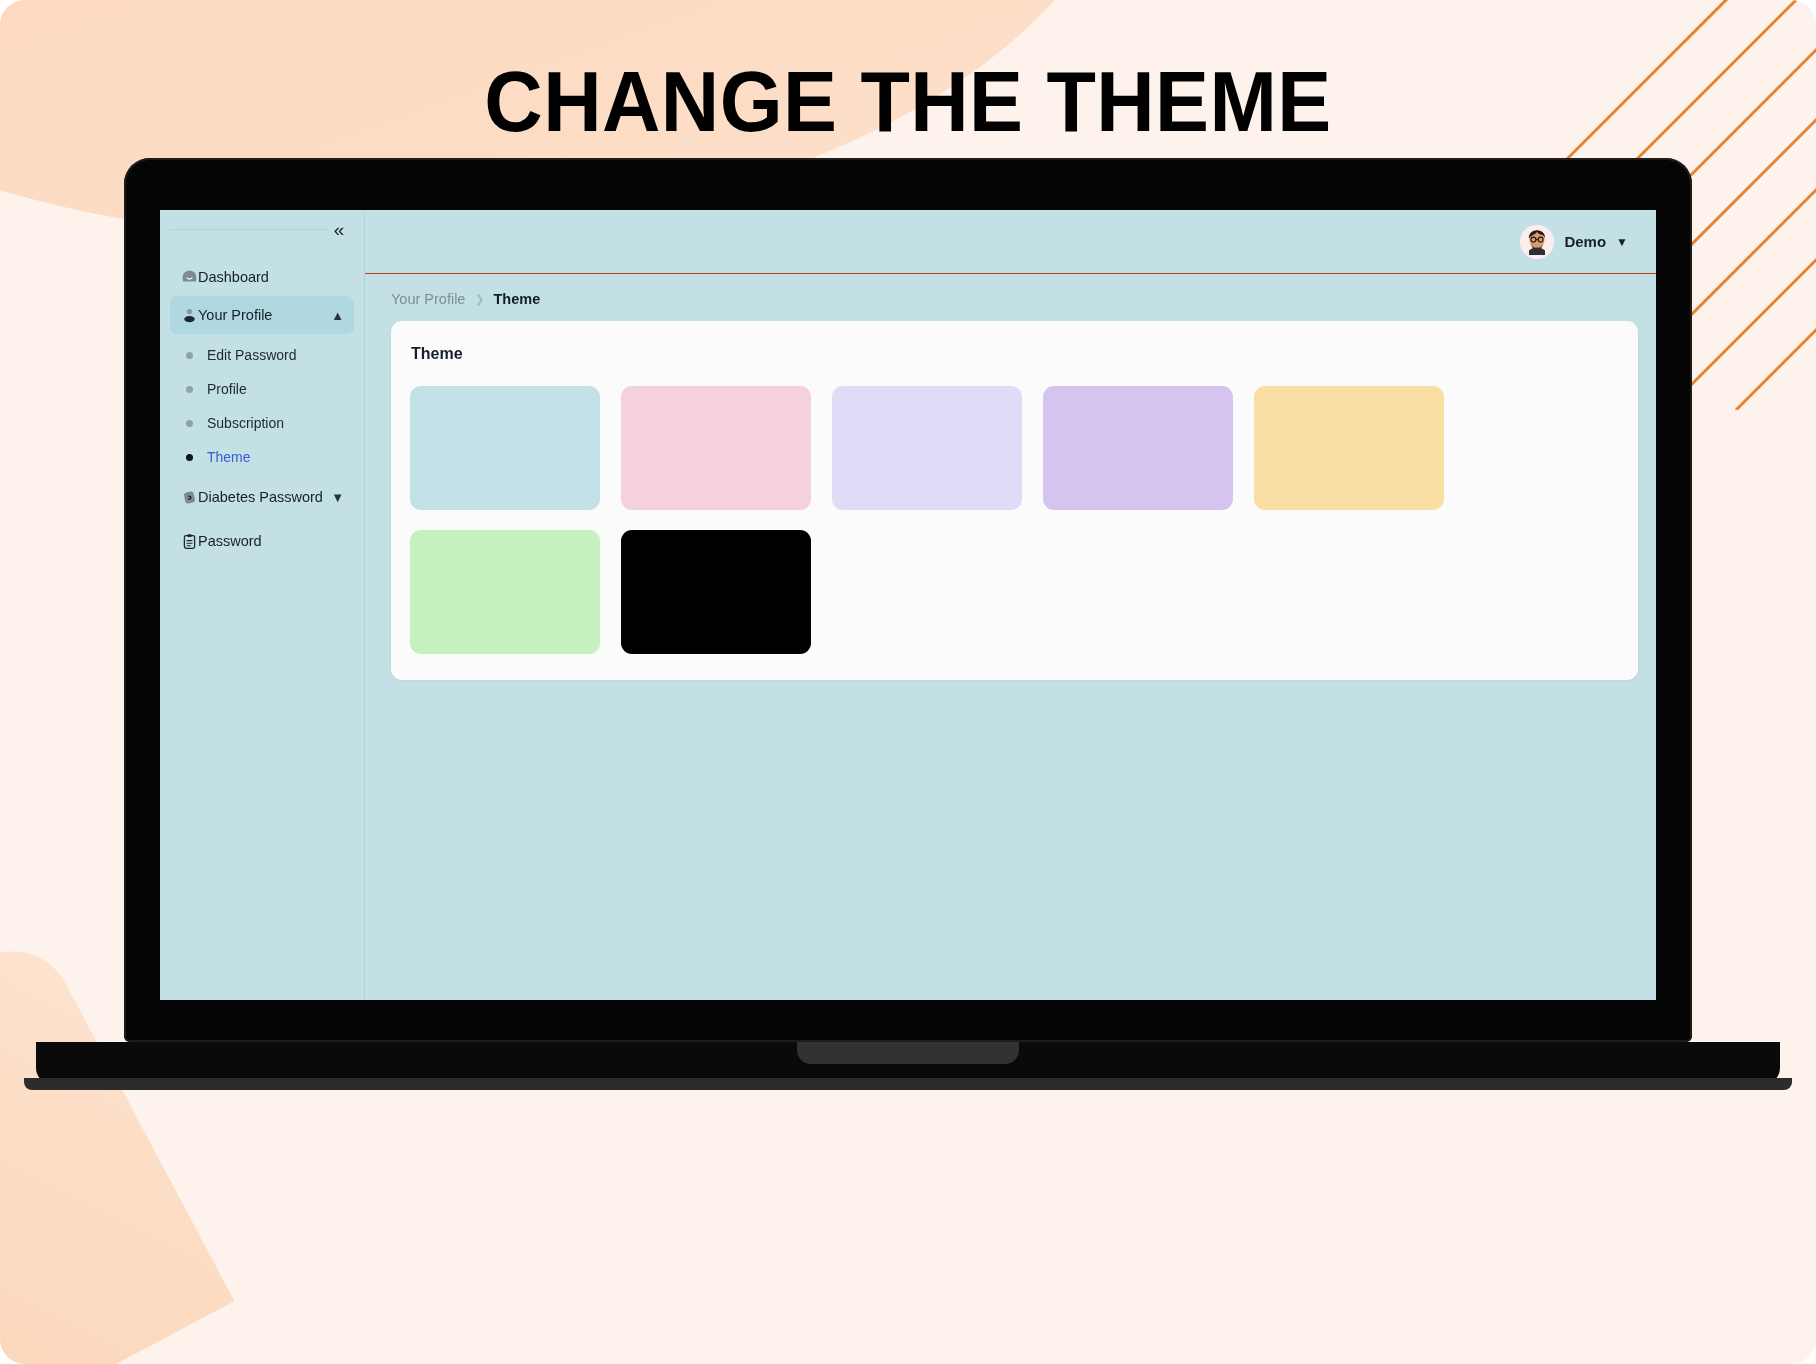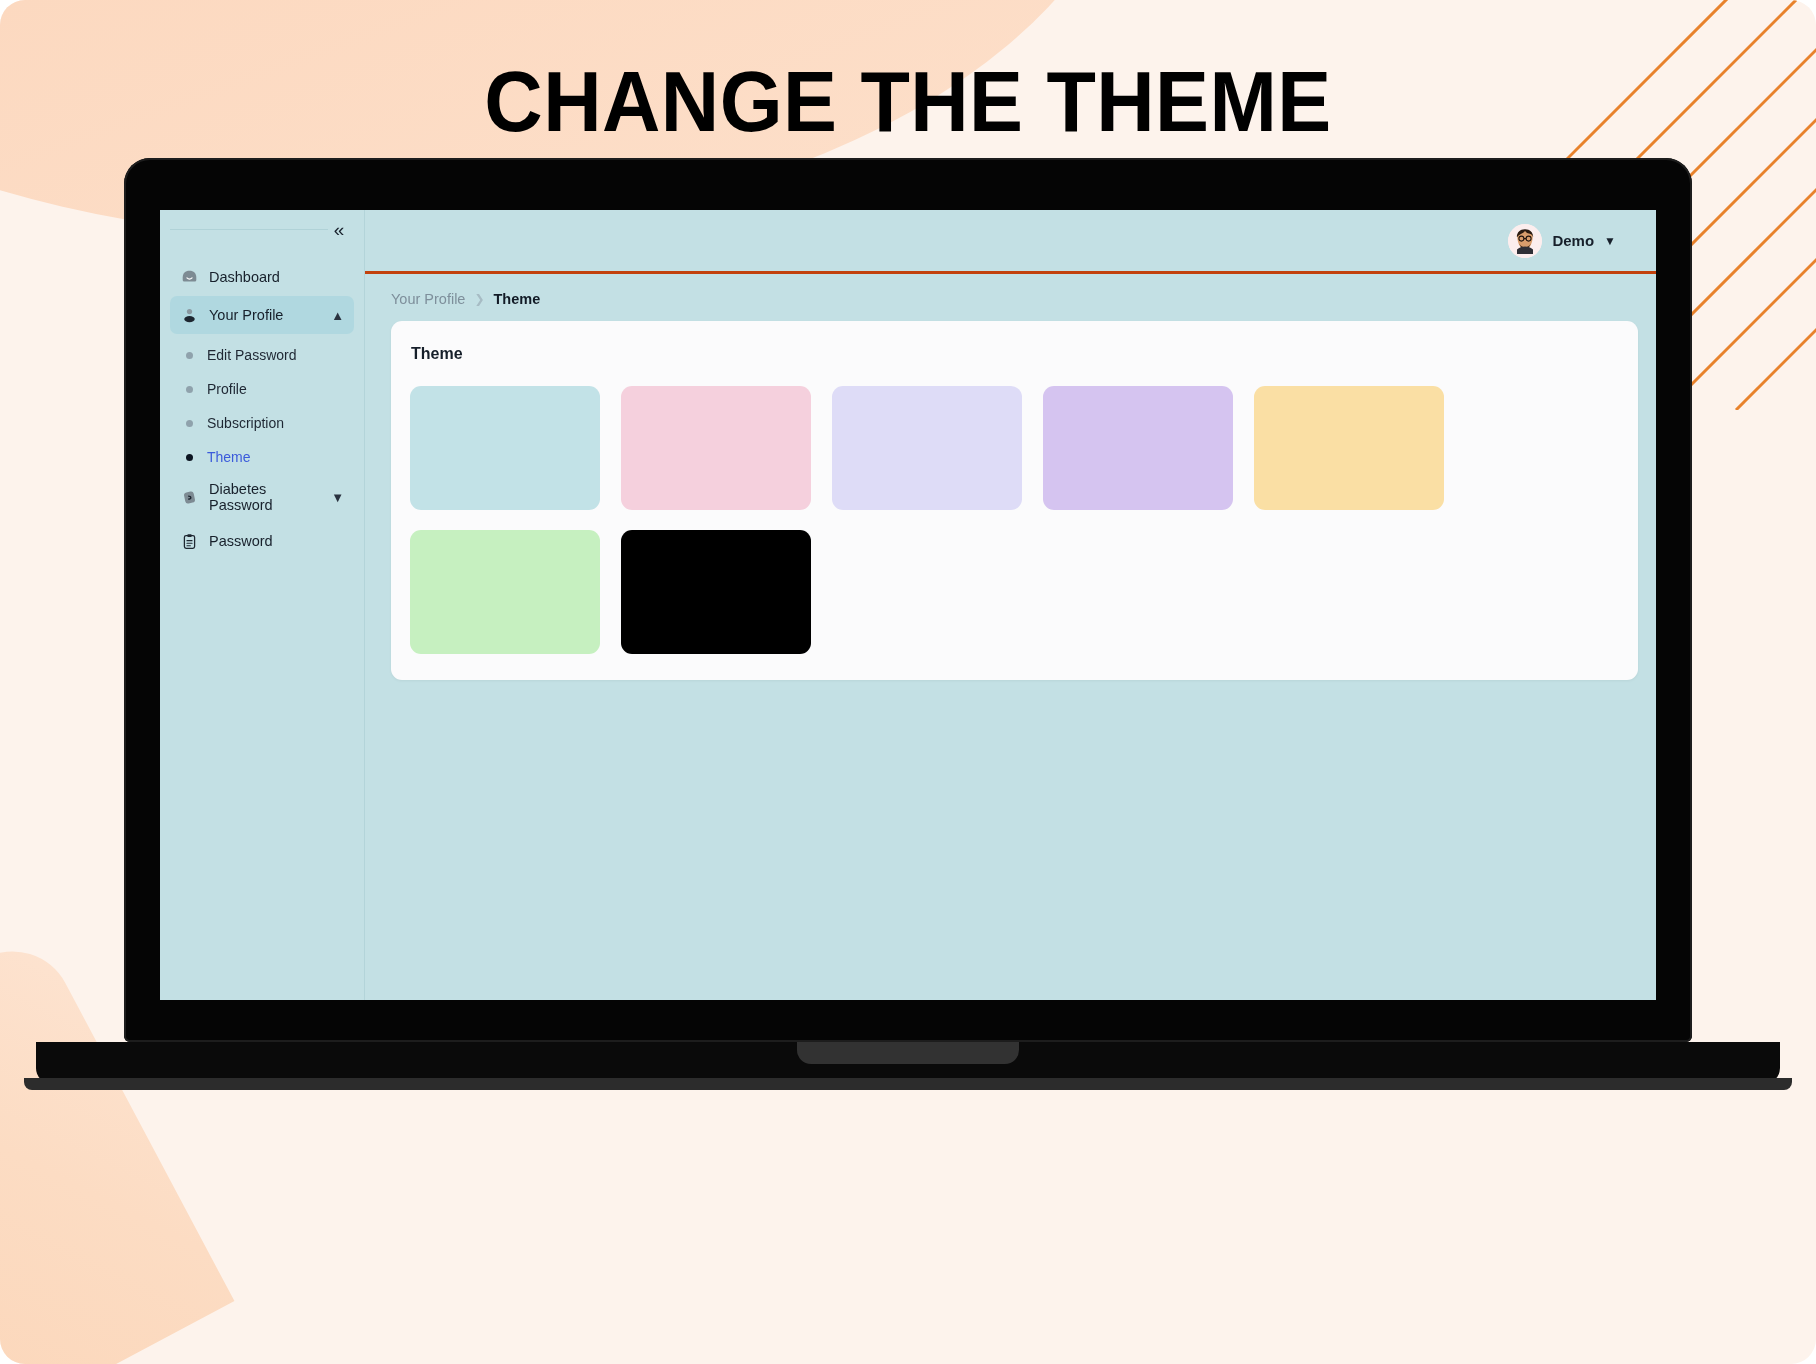--- a/index.html
+++ b/index.html
@@ -179,21 +179,20 @@
     color: #17202b;
     font-size: 19px;
     line-height: 1;
     cursor: pointer;
   }
 
   .nav { padding: 10px 10px 0 10px; }
   .nav-item {
     display: flex;
     align-items: center;
-    gap: 11px;
     height: 38px;
     padding: 0 10px;
     border-radius: 7px;
     color: #17202b;
     font-size: 14.5px;
     cursor: pointer;
     position: relative;
     justify-content: flex-end;
   }
   .nav-item.active {
@@ -246,22 +245,22 @@
     flex-direction: column;
     background: #c3e0e4;
     min-width: 0;
   }
   .topbar {
     height: 64px;
     flex: 0 0 64px;
     display: flex;
     align-items: center;
     justify-content: flex-end;
-    padding-right: 40px;
-    border-bottom: 3px solid #c2410c;
+    padding-right: 28px;
+    border-bottom: 1px solid #c2410c;
   }
   .user-chip {
     display: flex;
     align-items: center;
     gap: 10px;
     cursor: pointer;
   }
   .avatar {
     width: 34px;
     height: 34px;

